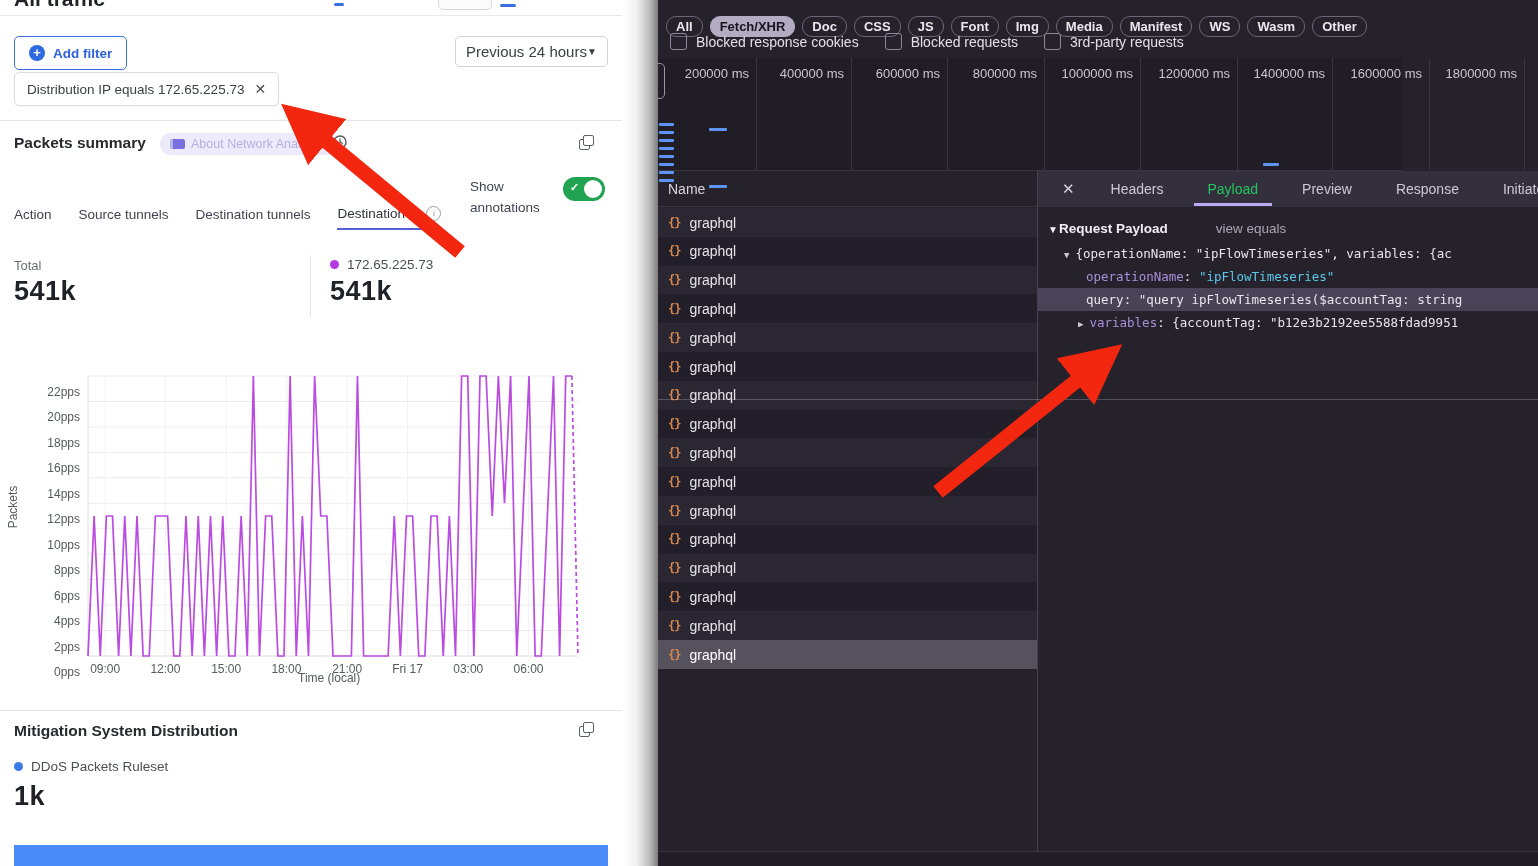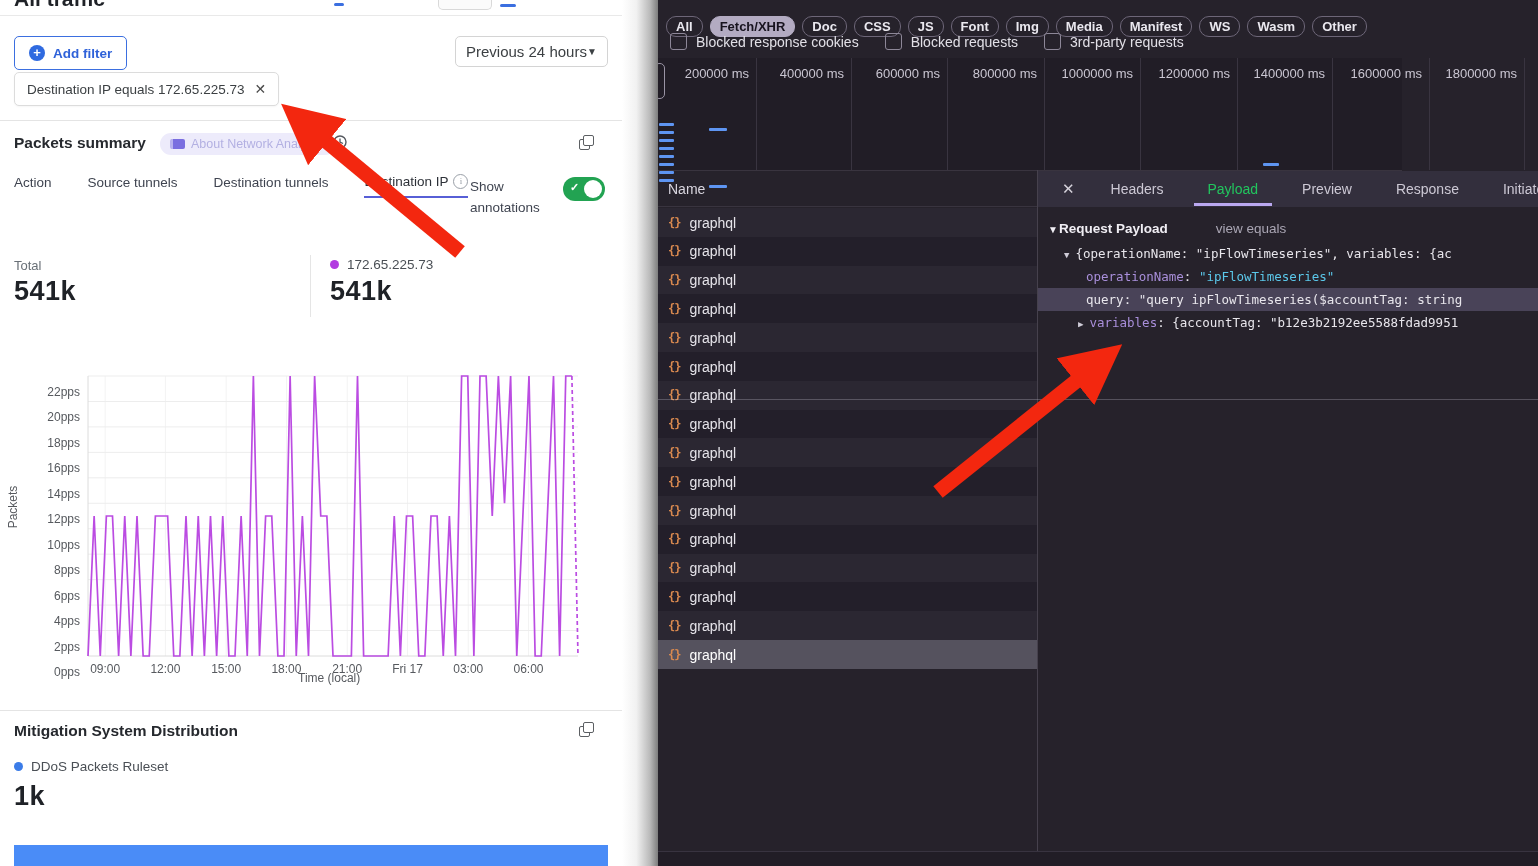--- a/index.html
+++ b/index.html
@@ -35,21 +35,21 @@
   .card-title{font-size:15.5px;font-weight:700;color:#26292e;}
   .badge{left:160px;top:133px;height:22px;display:flex;align-items:center;gap:6px;padding:0 10px;
     border-radius:11px;background:#edebfb;}
   .badge .bicon{width:12px;height:10px;background:#7a6ee0;border-radius:2px;border-left:3px solid #b9b2ef;}
   .badge .lbl{font-size:12.5px;color:#b3b0e2;}
   .icon-clock{left:333px;top:135px;width:14px;height:14px;}
   .icon-popout{width:16px;height:16px;}
   .icon-popout .sq1{position:absolute;left:4px;top:0;width:9px;height:9px;border:1.4px solid #5c5f63;border-radius:2px;background:#fff;}
   .icon-popout .sq2{position:absolute;left:0;top:4px;width:9px;height:9px;border:1.4px solid #5c5f63;border-radius:2px;background:#fff;}
 
-  .tabs-row{left:14px;display:flex;gap:36px;font-size:13.5px;color:#3f4450;}
+  .tabs-row{left:14px;display:flex;gap:27px;font-size:13.5px;color:#3f4450;margin-top:32px;}
   .tab{padding-bottom:7px;cursor:pointer;white-space:nowrap;display:flex;align-items:center;gap:5px;}
   .tab.active{border-bottom:2px solid #575fd6;color:#2d3138;}
   .info-i{width:13px;height:13px;border:1px solid #9aa0a8;border-radius:50%;color:#9aa0a8;
     font-size:9px;line-height:13px;text-align:center;font-family:"Liberation Serif",serif;}
   .show-ann{left:470px;top:176px;width:86px;font-size:13.5px;color:#3f4450;line-height:21px;}
   .toggle{left:563px;top:177px;width:42px;height:24px;border-radius:12px;background:#22a352;cursor:pointer;}
   .toggle .chk{position:absolute;left:7px;top:4px;color:#fff;font-size:11px;font-weight:700;}
   .toggle .knob{position:absolute;right:3px;top:3px;width:18px;height:18px;border-radius:50%;background:#fff;}
 
   .stat-label{font-size:13px;color:#697077;}
@@ -138,21 +138,21 @@
       <span class="plus">+</span>
       <span class="lbl">Add filter</span>
     </div>
 
     <div class="abs btn-range">
       <span class="lbl">Previous 24 hours</span>
       <span class="caret">▼</span>
     </div>
 
     <div class="abs chip">
-      <span class="lbl">Destination IP equals 172.65.225.73</span>
+      <span class="lbl">Distribution IP equals 172.65.225.73</span>
       <span class="x">✕</span>
     </div>
 
     <div class="abs divider" style="top:120px;"></div>
 
     <div class="abs card-title" style="left:14px;top:134px;">Packets summary</div>
     <div class="abs badge">
       <span class="bicon"></span>
       <span class="lbl">About Network Analytics</span>
     </div>

